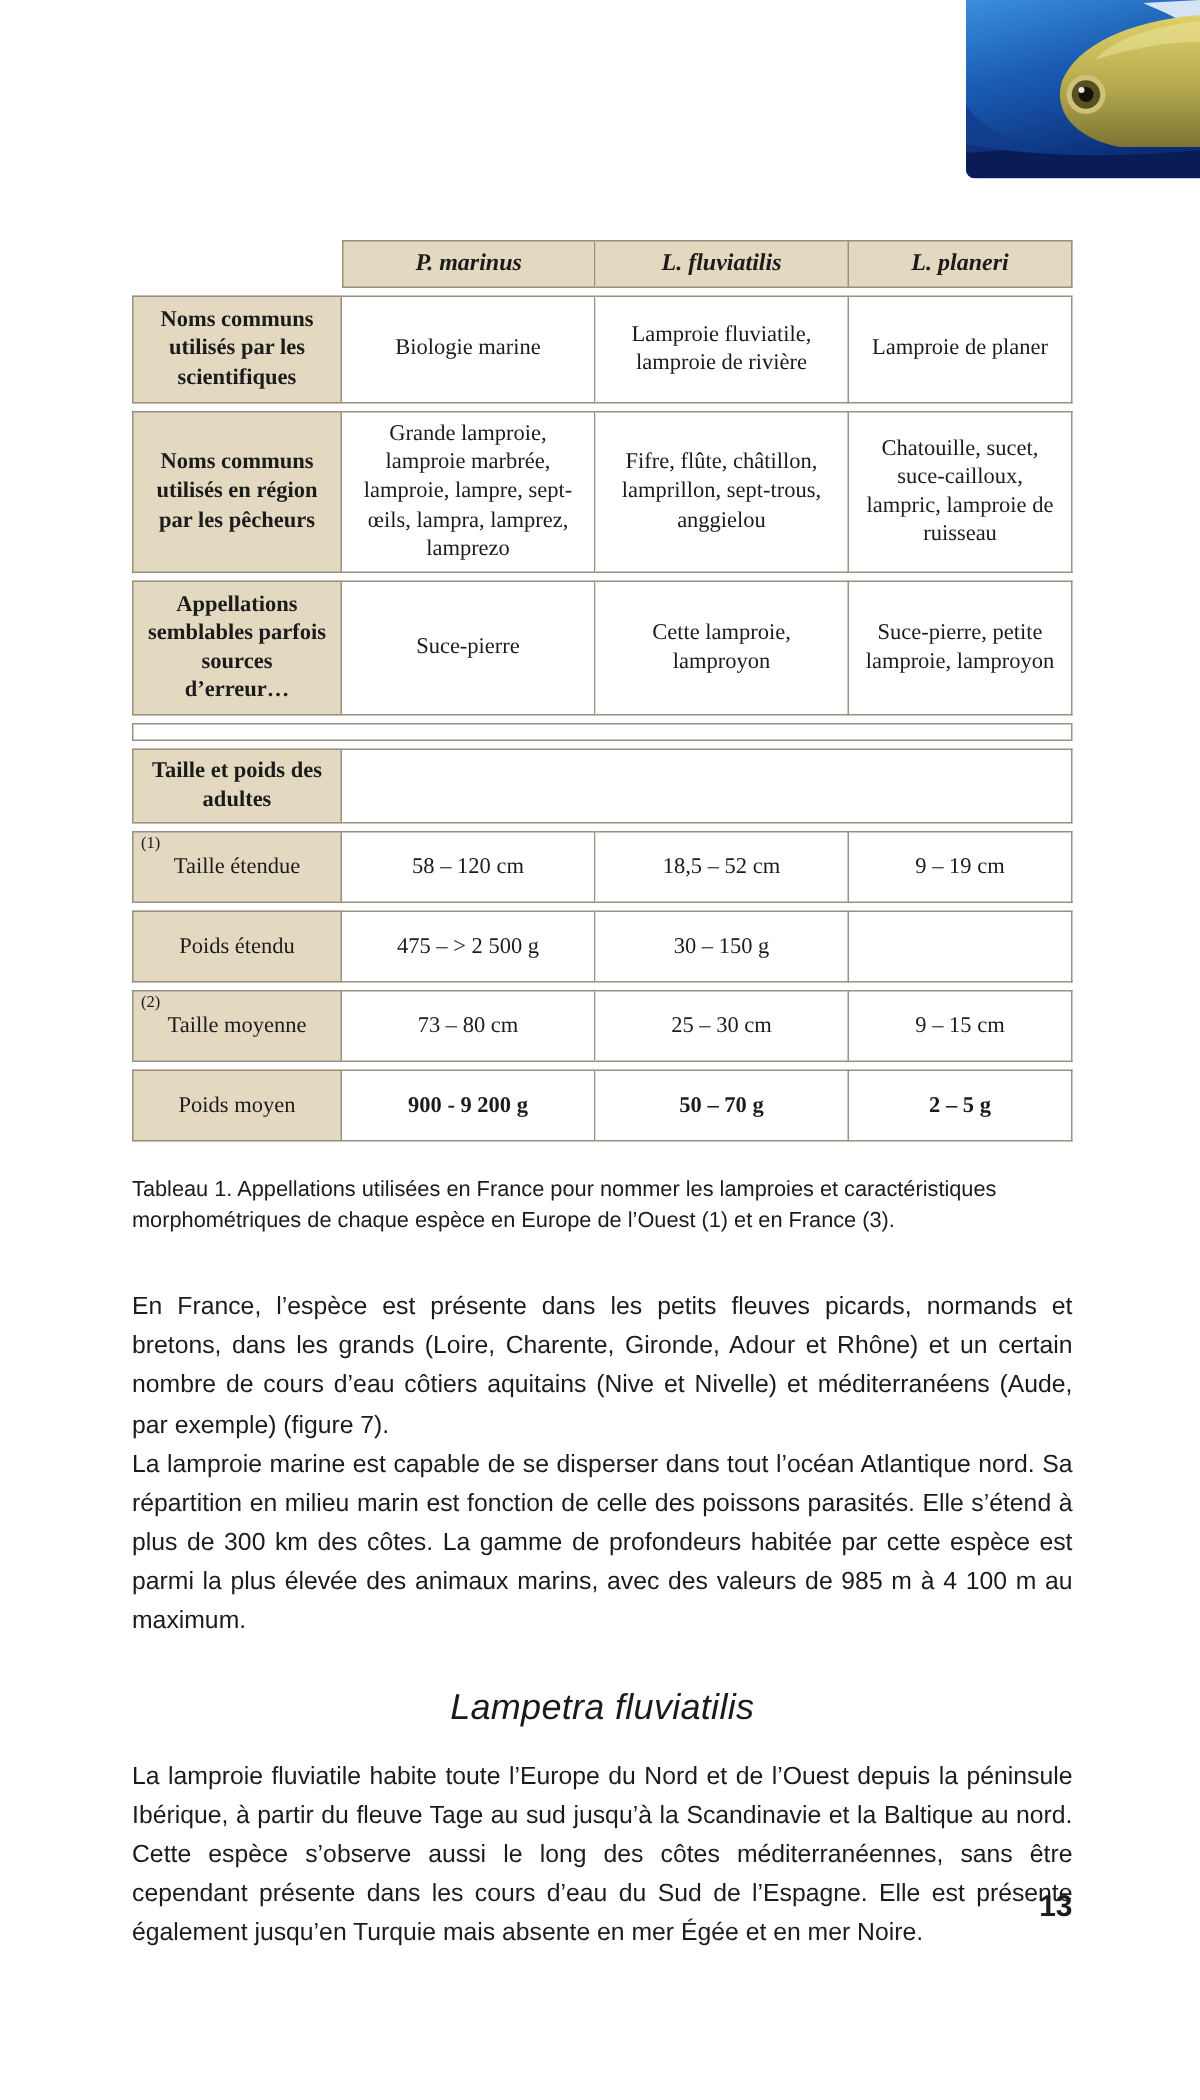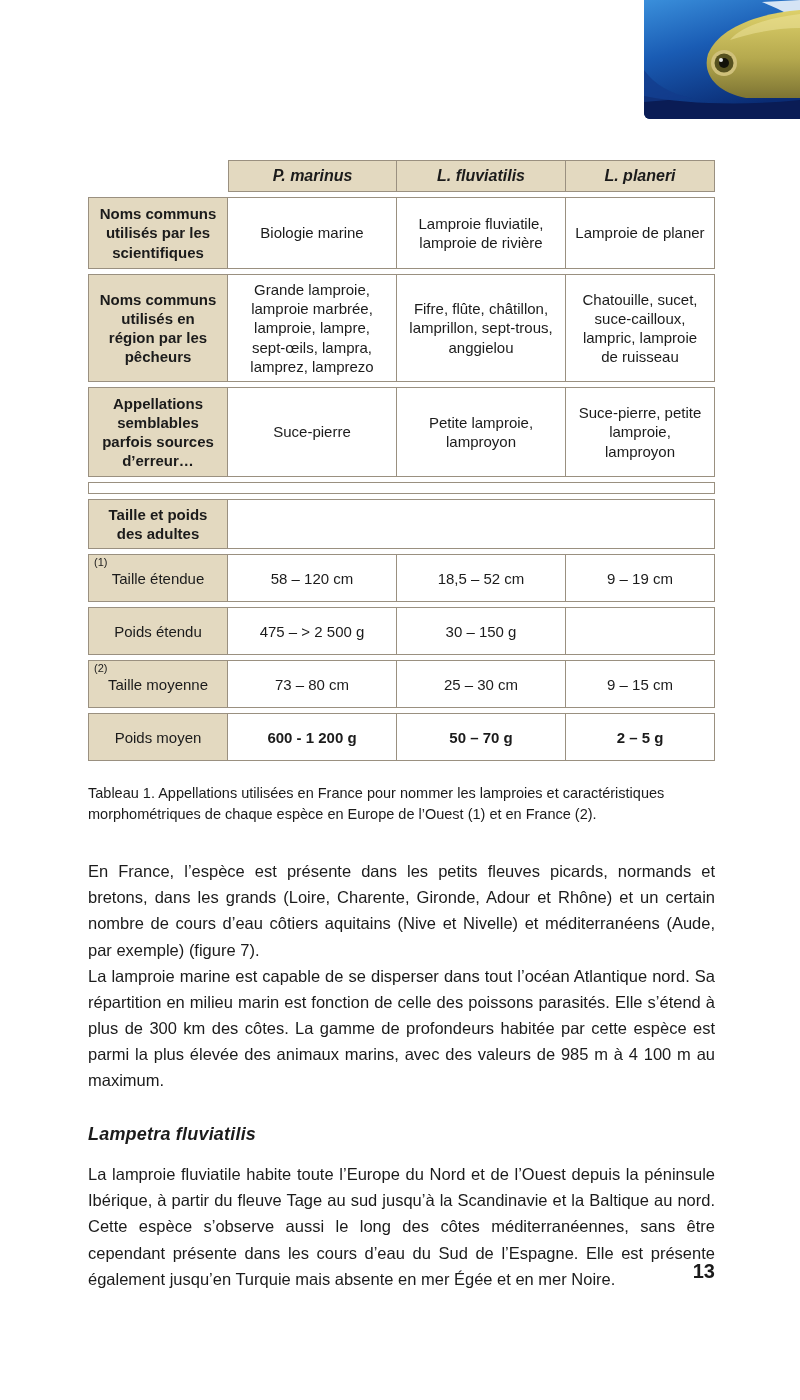--- a/index.html
+++ b/index.html
@@ -25,20 +25,21 @@
     position:absolute; top:160px; left:88px; width:627px;
   }
 
   
   table.species {
     width:627px;
     table-layout:fixed;
     border-collapse:separate;
     border-spacing:0 5px;
     margin-top:-5px;
+    font-family:Liberation Serif, serif;
   }
   table.species td, table.species th {
     border:1px solid var(--border, #9a9080);
     background:#ffffff;
     font-size:15px;
     line-height:1.28;
     vertical-align:middle;
     text-align:center;
     padding:5px 9px;
   }
@@ -78,25 +79,25 @@
   
   .bodytext {
     margin-top:33px;
     font-size:16.5px;
     line-height:1.58;
     text-align:justify;
   }
   .bodytext p { margin:0; }
   h2.section-heading {
     margin:27px 0 13px 0;
-    font-size:18px;
+    font-size:24px;
     font-style:italic;
-    font-weight:bold;
+    font-weight:normal;
     letter-spacing:0.2px;
-    text-align:left;
+    text-align:center;
   }
 
   
   .footer {
     position:absolute;
     top:1260px; left:88px; width:627px;
     font-weight:bold;
     font-size:15.5px;
     text-align:center;
   }
@@ -162,21 +163,21 @@
       <tr class="r-names2">
         <td class="tan row-label">Noms communs utilisés en région par les pêcheurs</td>
         <td class="nl">Grande lamproie, lamproie marbrée, lamproie, lampre, sept-œils,  lampra, lamprez, lamprezo</td>
         <td class="nl">Fifre, flûte, châtillon, lamprillon, sept-trous, anggielou</td>
         <td class="nl">Chatouille, sucet, suce-cailloux, lampric, lamproie de ruisseau</td>
       </tr>
 
       <tr class="r-names3">
         <td class="tan row-label">Appellations semblables parfois sources d’erreur…</td>
         <td class="nl">Suce-pierre</td>
-        <td class="nl">Petite lamproie, lamproyon</td>
+        <td class="nl">Cette lamproie, lamproyon</td>
         <td class="nl">Suce-pierre, petite lamproie, lamproyon</td>
       </tr>
 
       <tr class="r-strip">
         <td colspan="4"></td>
       </tr>
 
       <tr class="r-section">
         <td class="tan row-label">Taille et poids des adultes</td>
         <td colspan="3" class="nl"></td>
@@ -210,28 +211,28 @@
         <td class="nl val">73 – 80 cm</td>
         <td class="nl val">25 – 30 cm</td>
         <td class="nl val">9 – 15 cm</td>
       </tr>
 
       <tr class="r-metric r-bold">
         <td class="tan metric-label">
           <span class="metric-marker"></span>
           <span>Poids moyen</span>
         </td>
-        <td class="nl val">600 - 1 200 g</td>
+        <td class="nl val">900 - 9 200 g</td>
         <td class="nl val">50 – 70 g</td>
         <td class="nl val">2 – 5 g</td>
       </tr>
     </tbody>
   </table>
 
-  <p class="caption"><span class="cap-label">Tableau 1.</span><span> Appellations utilisées en France pour nommer les lamproies et caractéristiques morphométriques de chaque espèce en Europe de l’Ouest (1) et en France (2).</span></p>
+  <p class="caption"><span class="cap-label">Tableau 1.</span><span> Appellations utilisées en France pour nommer les lamproies et caractéristiques morphométriques de chaque espèce en Europe de l’Ouest (1) et en France (3).</span></p>
 
   <div class="bodytext">
     <p>En France, l’espèce est présente dans les petits fleuves picards, normands et bretons, dans les grands (Loire, Charente, Gironde, Adour et Rhône) et un certain nombre de cours d’eau côtiers aquitains (Nive et Nivelle) et méditerranéens (Aude, par exemple) (figure 7).</p>
     <p>La lamproie marine est capable de se disperser dans tout l’océan Atlantique nord. Sa répartition en milieu marin est fonction de celle des poissons parasités. Elle s’étend à plus de 300 km des côtes. La gamme de profondeurs habitée par cette espèce est parmi la plus élevée des animaux marins, avec des valeurs de 985 m à 4 100 m au maximum.</p>
     <h2 class="section-heading">Lampetra fluviatilis</h2>
     <p>La lamproie fluviatile habite toute l’Europe du Nord et de l’Ouest depuis la péninsule Ibérique, à partir du fleuve Tage au sud jusqu’à la Scandinavie et la Baltique au nord. Cette espèce s’observe aussi le long des côtes méditerranéennes, sans être cependant présente dans les cours d’eau du Sud de l’Espagne. Elle est présente également jusqu’en Turquie mais absente en mer Égée et en mer Noire.</p>
   </div>
 
 </div>
 

